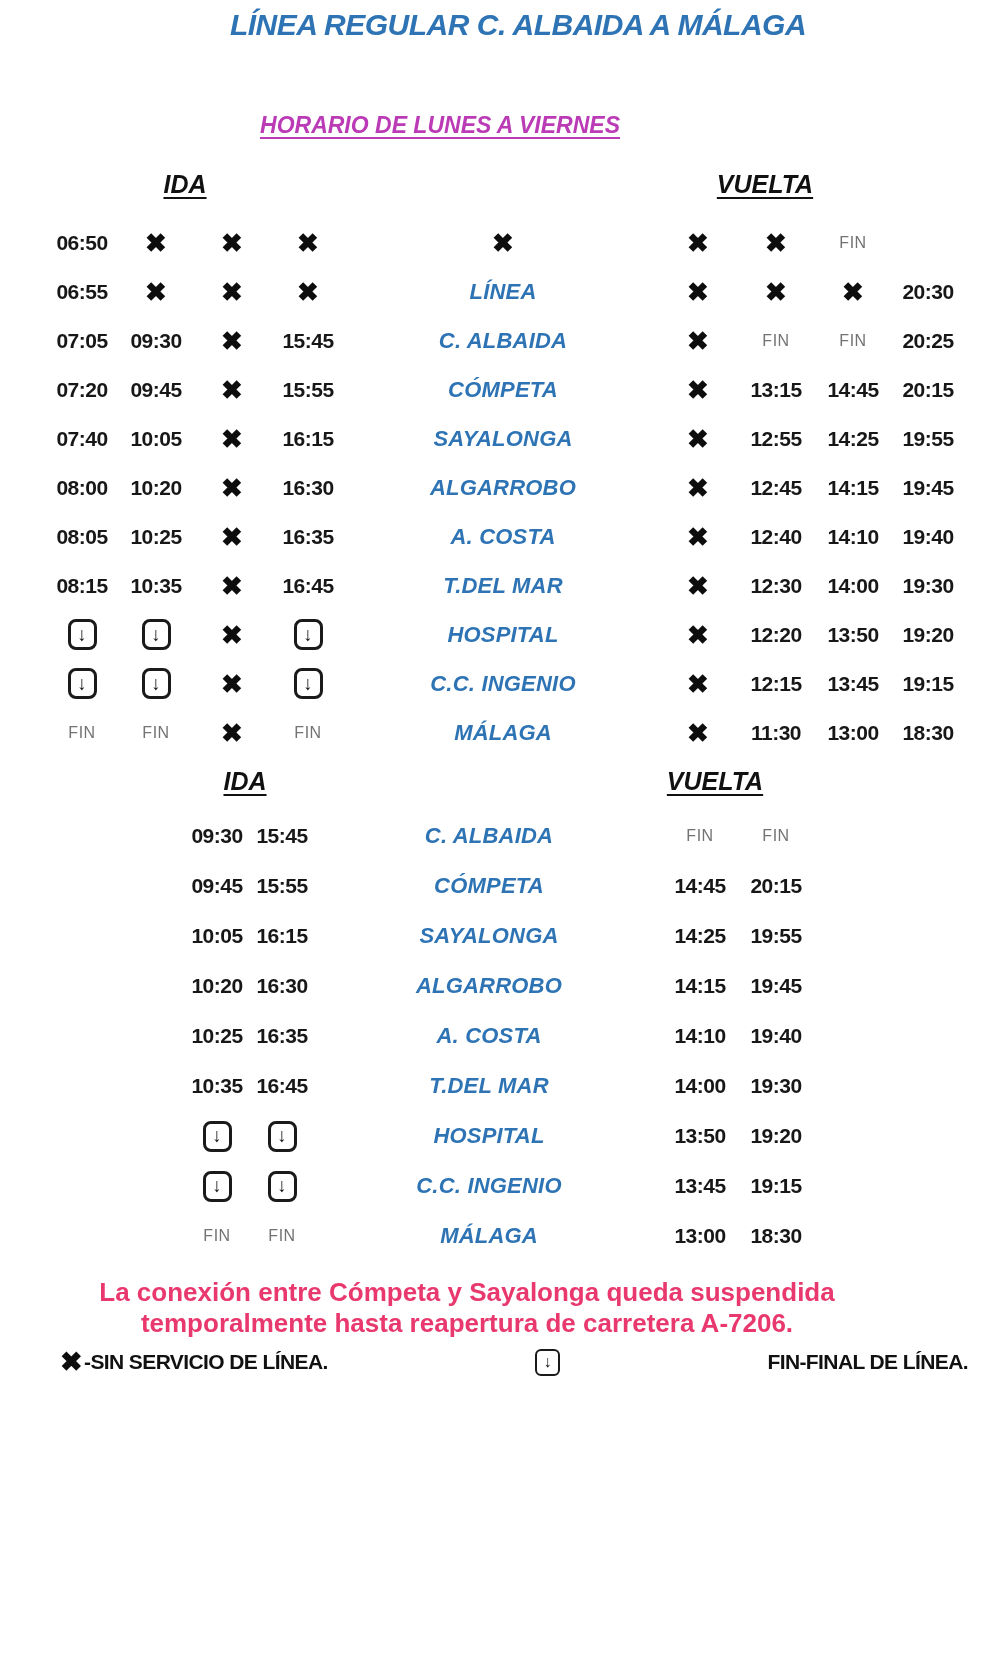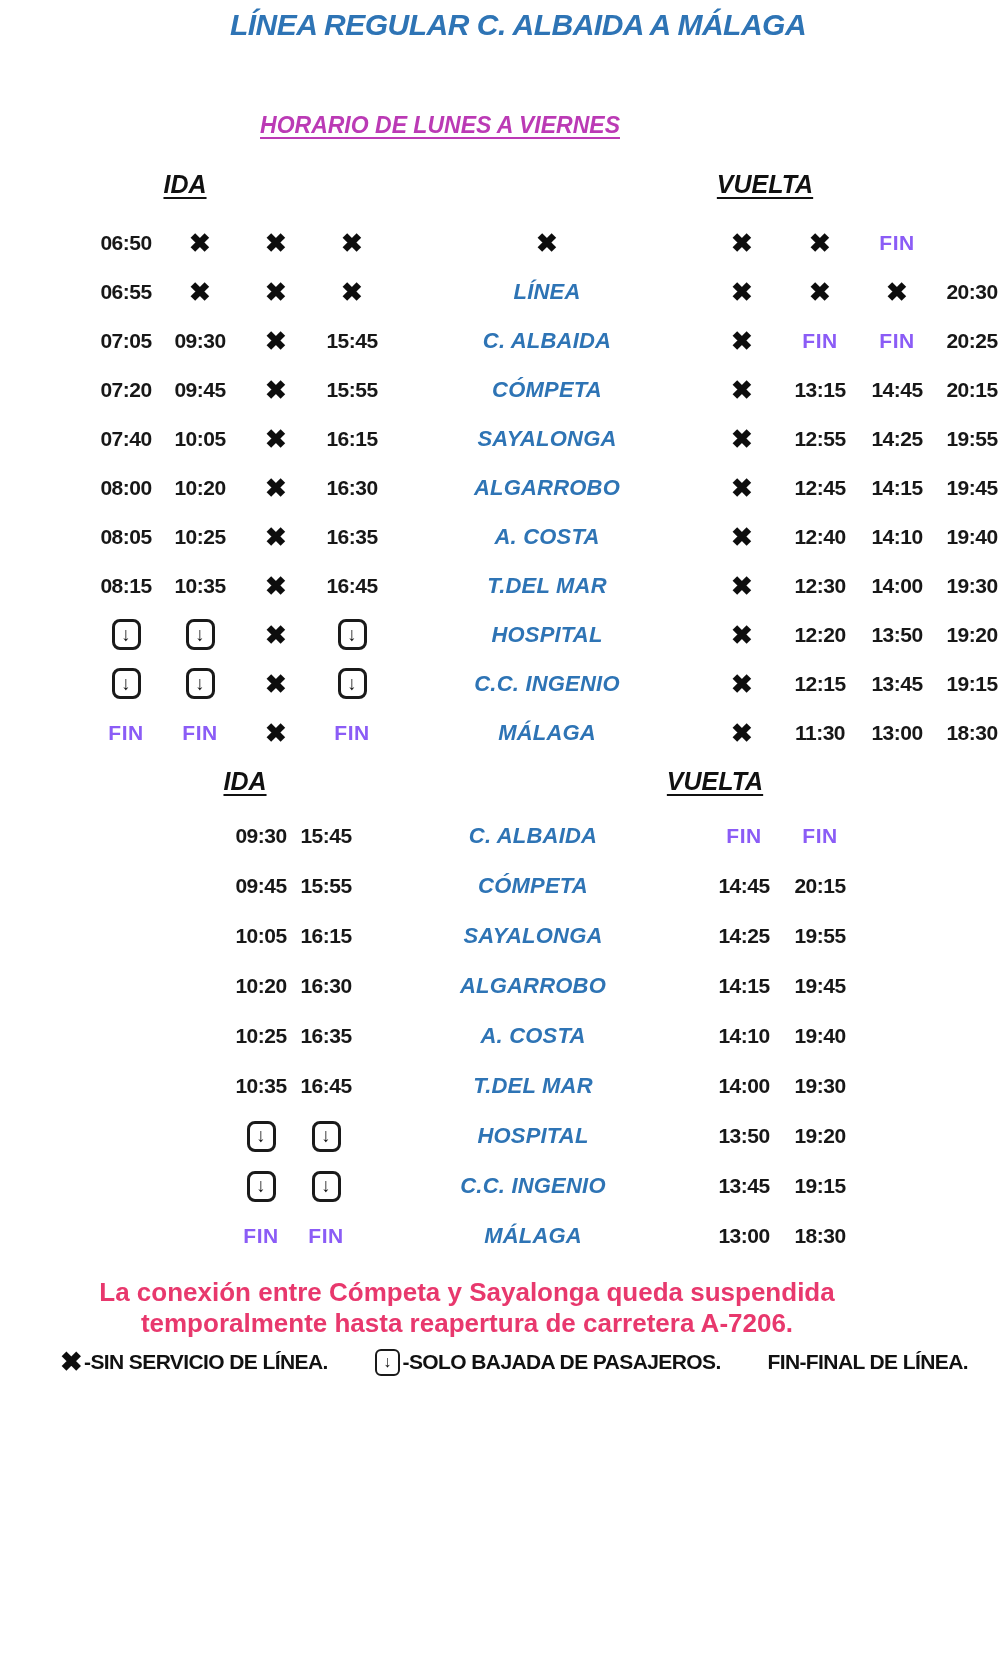--- a/index.html
+++ b/index.html
@@ -26,29 +26,29 @@
   .sec-heading.wk{left:440px;transform:translateX(-50%);margin-top:68px;}
   .sec-heading.sat{left:485px;transform:translateX(-50%);margin-top:22px;}
 
   .labels-row{position:relative;height:30px;}
   .labels-row.wk{margin-top:26px;}
   .labels-row.sat{margin-top:10px;}
   .dir-label{position:absolute;transform:translateX(-50%);font-size:25px;font-weight:bold;font-style:italic;
     color:#111;text-decoration:underline;text-underline-offset:4px;white-space:nowrap;}
 
   
-  .tbl{width:1008px;padding-left:44px;}
+  .tbl{width:1008px;}
   .tbl.wk{margin-top:18px;}
   .tbl.sat{margin-top:14px;}
   .row{display:grid;align-items:center;}
   .row.wk{height:49px;grid-template-columns:72px 76px 76px 76px 314px 76px 80px 74px 76px;padding-left:46px;}
   .row.sat{height:50px;grid-template-columns:66px 64px 350px 72px 80px;padding-left:184px;}
   .cell{display:flex;align-items:center;justify-content:center;}
   .time{font-size:21px;font-weight:bold;color:#171717;letter-spacing:-0.5px;}
-  .fin{font-size:21px;font-weight:bold;color:#8b5cf6;letter-spacing:0.5px;}
+  .fin{font-size:16px;font-weight:normal;color:#737373;letter-spacing:0.5px;}
   .cross{font-size:26px;font-weight:bold;color:#0d0d0d;line-height:1;}
   .dropbox{width:29px;height:31px;border:3px solid #1a1a1a;border-radius:8px;display:flex;align-items:center;justify-content:center;}
   .dropbox .arrow{font-size:19px;font-weight:bold;color:#111;line-height:1;margin-top:-1px;}
   .station{font-size:22px;font-weight:bold;font-style:italic;color:var(--blue);letter-spacing:0.2px;}
 
   
   .notice{width:934px;margin-top:16px;text-align:center;font-size:26px;font-weight:bold;color:var(--pink);line-height:31px;}
   .legend{display:flex;justify-content:space-between;align-items:center;margin-top:6px;height:34px;padding:0 40px 0 60px;}
   .legend-item{display:flex;align-items:center;gap:2px;font-size:21px;font-weight:bold;color:#111;letter-spacing:-0.6px;white-space:nowrap;}
   .legend-item .cross{font-size:27px;}
@@ -536,20 +536,19 @@
 
   <div class="legend" id="legend">
       <span class="legend-item">
         <span class="cross">✖</span>
         <span class="legend-text">-SIN SERVICIO DE LÍNEA.</span>
       </span>
       <span class="legend-item">
         <span class="dropbox">
           <span class="arrow">↓</span>
         </span>
-        <span class="legend-text">-SOLO BAJADA DE PASAJEROS.</span>
       </span>
       <span class="legend-item">
         <span class="legend-text">FIN-FINAL DE LÍNEA.</span>
       </span>
     </div>
 
 </div>
 
 </body></html>

